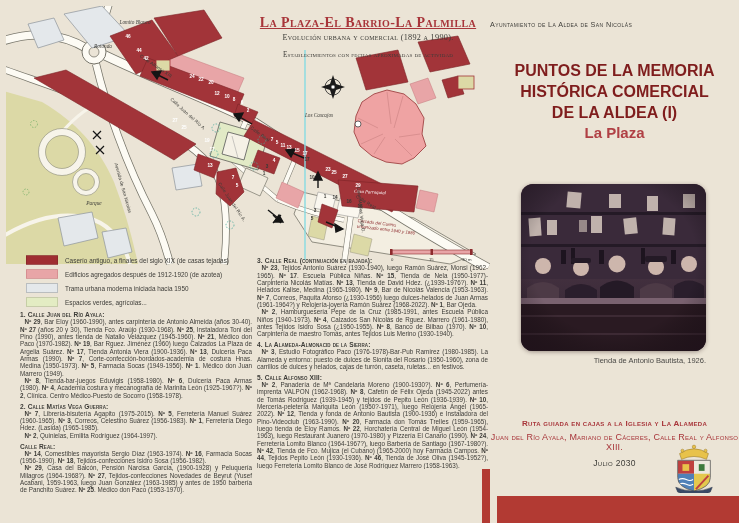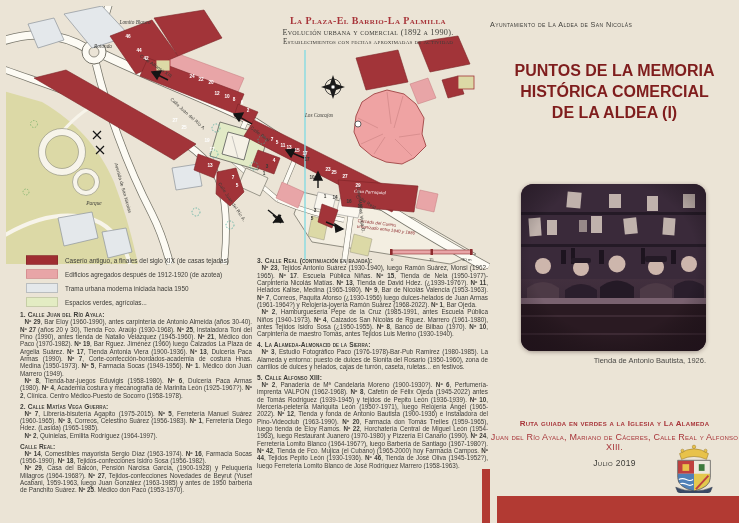--- a/index.html
+++ b/index.html
@@ -1,23 +1,23 @@
 <!DOCTYPE html>
 <html><head>
 <meta charset="utf-8">
 <style>
   html,body{margin:0;padding:0;background:#888;}
   #page{position:relative;width:739px;height:523px;background:#ebe4d6;overflow:hidden;
         font-family:"Liberation Sans",sans-serif;}
   
   #hdr{position:absolute;left:248px;top:15px;width:240px;text-align:center;z-index:5;
        font-family:"Liberation Serif",serif;font-variant:small-caps;}
-  .hdr1{color:#a8353a;font-weight:bold;font-size:10px;letter-spacing:.4px;}
+  .hdr1{color:#a8353a;font-weight:bold;font-size:14px;letter-spacing:.4px;text-decoration:underline;}
   .hdr2{color:#3d3c38;font-size:8.2px;margin-top:2px;letter-spacing:.3px;}
-  .hdr3{color:#3d3c38;font-size:7.2px;margin-top:1px;letter-spacing:.2px;}
+  .hdr3{color:#3d3c38;font-size:7.2px;margin-top:9px;letter-spacing:.2px;}
   
   #map-svg{position:absolute;left:6px;top:6px;z-index:1;}
   #map-overlay{position:absolute;left:6px;top:6px;width:484px;height:262px;z-index:2;pointer-events:none;}
   .maplabel{position:absolute;white-space:nowrap;transform-origin:center;}
   .maplabel.street{font-size:9.2px;color:#3c3c38;letter-spacing:.3px;}
   .maplabel.place{font-size:10.5px;font-family:"Liberation Serif",serif;font-style:italic;color:#3c3c38;}
   .maplabel.place-white{font-size:9.5px;font-family:"Liberation Serif",serif;font-style:italic;color:#fff;}
   .maplabel.note{font-size:8.8px;font-style:italic;color:#8d2b2e;white-space:pre-line;width:150px;
                  line-height:1.25;transform-origin:0 0;}
   .mapnum{position:absolute;font-size:9.4px;font-weight:bold;transform:translate(-50%,-50%) scale(.5);}
@@ -302,20 +302,21 @@
       <p class="sec-p"><b>Nº 3</b>, Estudio Fotográfico Paco (1976-1978)-Bar-Pub Ramírez (1980-1985). La Alameda y entorno: puesto de dulces de  Sionita del Rosario (1950-1960), zona de carrillos de dulces y helados, cajas de turrón, caseta, ruletas... en festivos.</p>
       <div class="sec-h">5. Calle Alfonso XIII:</div>
       <p class="sec-p"><b>Nº 2</b>, Panadería de Mª Candelaria Moreno (1900-1930?). <b>Nº 6</b>, Perfumería-imprenta VALPON (1962-1968). <b>Nº 8</b>, Cafetín de Félix Ojeda (1945-2022) antes de Tomás Rodríguez (1939-1945) y tejidos de Pepito León (1936-1939). <b>Nº 10</b>, Mercería-peletería Mariquita León (1950?-1971), luego Relojería Ángel (1965-2022). <b>Nº 12</b>, Tienda  y fonda de Antonio Bautista (1900-1936) e Instaladora del Pino-Videoclub (1963-1990). <b>Nº 20</b>, Farmacia don Tomás Trelles (1959-1965), luego tienda de Eloy Ramos. <b>Nº 22</b>, Horchatería Central de Miguel León (1954-1963), luego Restaurant Juanero (1970-1980) y Pizzería El Canario (1990). <b>Nº 24</b>, Ferretería Lomito Blanco (1964-1967?), luego Barbería de Santiago (1967-1980?). <b>Nº 42</b>, Tienda de Fco. Mujica (el Cubano) (1965-2000) hoy Farmacia Campos. <b>Nº 44</b>, Tejidos Pepito León (1930-1936). <b>Nº 46</b>, Tienda de José Oliva (1945-1952?), luego Ferretería Lomito Blanco de José Rodríguez Marrero (1958-1963).</p>
     </div>
 
   <div id="panel">
     <div class="kicker">Ayuntamiento de La Aldea de San Nicolás</div>
     <div class="ptitle">PUNTOS DE  LA MEMORIA
 HISTÓRICA COMERCIAL
 DE LA ALDEA (I)</div>
+    <div class="psub">La Plaza</div>
 
     <div class="photo">
       <svg width="185" height="167" viewBox="0 0 185 167">
         <defs>
           <linearGradient id="sep" x1="0" y1="0" x2="0" y2="1">
             <stop offset="0" stop-color="#5a4150"></stop>
               <stop offset="1" stop-color="#2f2230"></stop>
           </linearGradient>
           <radialGradient id="vig" cx="0.5" cy="0.45" r="0.75">
             <stop offset="0.6" stop-color="rgba(0,0,0,0)"></stop>
@@ -362,23 +363,23 @@
         </g>
 
         <rect x="0" y="114" width="185" height="6" fill="#7a6270"></rect>
         <rect x="0" y="120" width="185" height="47" fill="#2a1a22"></rect>
         <path d="M 0,132 H 185 M 0,150 H 185" stroke="#3d2a34" stroke-width="2"></path>
         <rect width="185" height="167" fill="url(#vig)"></rect>
       </svg>
     </div>
     <div class="caption">Tienda de Antonio Bautista, 1926.</div>
 
-    <div class="route1">Ruta guiada en verdes a la Iglesia y La Alameda</div>
+    <div class="route1">Ruta guiada en cajas a la Iglesia y La Alameda</div>
     <div class="route2">Juan del Río Ayala, Mariano de Cáceres, Calle Real y Alfonso XIII.</div>
-    <div class="pdate">Julio 2019</div>
+    <div class="pdate">Julio 2030</div>
 
     <svg class="crest" viewBox="0 0 46 52">
       <path d="M 8,11 Q 23,1 38,11 L 36,17 Q 23,11 10,17 Z" fill="#e8c24a" stroke="#9a7a2a" stroke-width="0.6"></path>
       <circle cx="11" cy="8" r="1.6" fill="#e8c24a" stroke="#9a7a2a" stroke-width="0.5"></circle>
       <circle cx="23" cy="4" r="1.8" fill="#e8c24a" stroke="#9a7a2a" stroke-width="0.5"></circle>
       <circle cx="35" cy="8" r="1.6" fill="#e8c24a" stroke="#9a7a2a" stroke-width="0.5"></circle>
       <clipPath id="shieldclip">
           <path d="M 6,18 H 40 V 36 Q 40,46 23,50 Q 6,46 6,36 Z"></path>
         </clipPath>
       <g clip-path="url(#shieldclip)">

